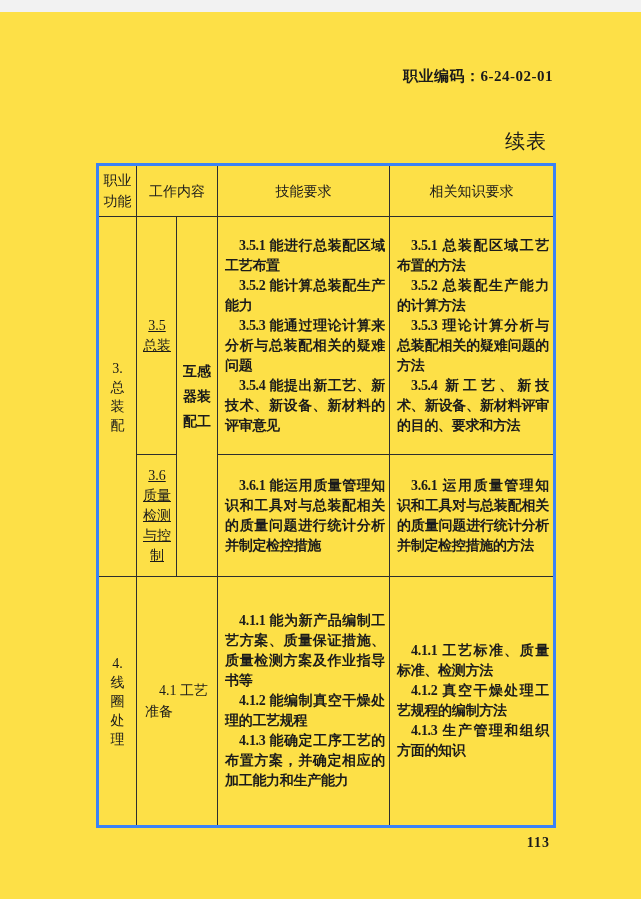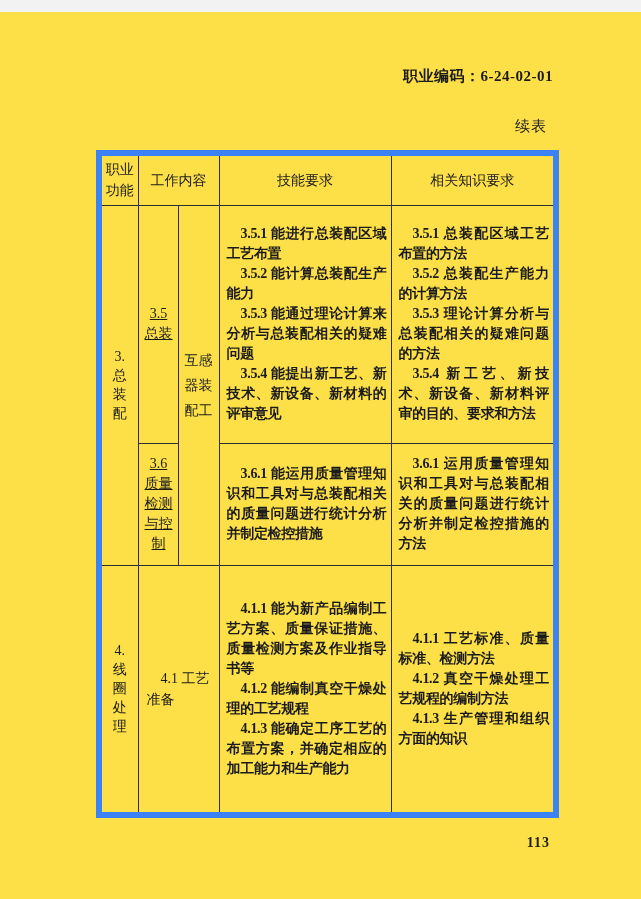--- a/index.html
+++ b/index.html
@@ -11,50 +11,50 @@
     margin: 12px auto;
     background: #fde047;
     color: #1b1b1b;
     overflow: hidden;
   }
   .code {
     position: absolute; top: 55px; right: 88px;
     font-size: 15px; font-weight: 700; letter-spacing: 0.5px;
   }
   .continued {
-    position: absolute; top: 105px; right: 94px;
-    font-size: 15px; letter-spacing: 1px;
+    position: absolute; top: 116px; right: 94px;
+    font-size: 20px; letter-spacing: 1px;
   }
   table.req {
-    position: absolute; left: 96px; top: 138px;
+    position: absolute; left: 96px; top: 151px;
     width: 457px;
     border-collapse: collapse;
     table-layout: fixed;
-    border: 6px solid #3b82f6;
+    border: 3px solid #3b82f6;
   }
   table.req td {
     border: 1px solid #2e2e2e;
     vertical-align: middle;
     font-size: 14px;
     color: #1b1b1b;
   }
   tr.h-head { height: 52px; }
   tr.h-35   { height: 238px; }
   tr.h-36   { height: 122px; }
   tr.h-41   { height: 250px; }
 
   .c-head { text-align: center; line-height: 21px; padding: 2px 3px; font-size: 14.5px; }
 
   .c-func { text-align: center; padding: 14px 0; }
   .vwrap  { width: 16px; margin: 0 auto; word-break: break-all; line-height: 19px; text-align: center; }
 
   .c-work { text-align: center; padding: 2px 3px; text-decoration: underline; }
   .wwrap  { width: 34px; margin: 0 auto; word-break: break-all; line-height: 20px; text-align: center; }
 
-  .c-occ  { text-align: center; padding: 19px 0; }
+  .c-occ  { text-align: center; padding: 19px 0; font-weight: bold; }
   .owrap  { width: 30px; margin: 0 auto; word-break: break-all; line-height: 25px; text-align: center; }
 
   .c-work-wide { text-align: left; padding: 2px 8px; }
   .w41 { text-indent: 14px; line-height: 21px; word-break: break-all; }
 
   .c-text { padding: 2px 4px 2px 7px; font-weight: bold; }
   .c-text p {
     text-align: justify;
     text-indent: 14px;
     line-height: 20px;

